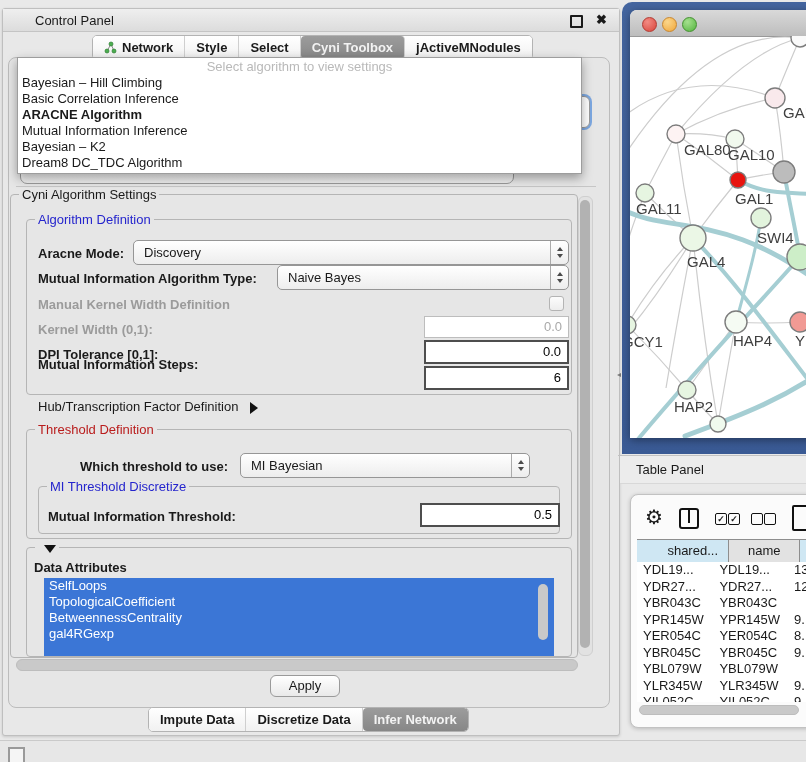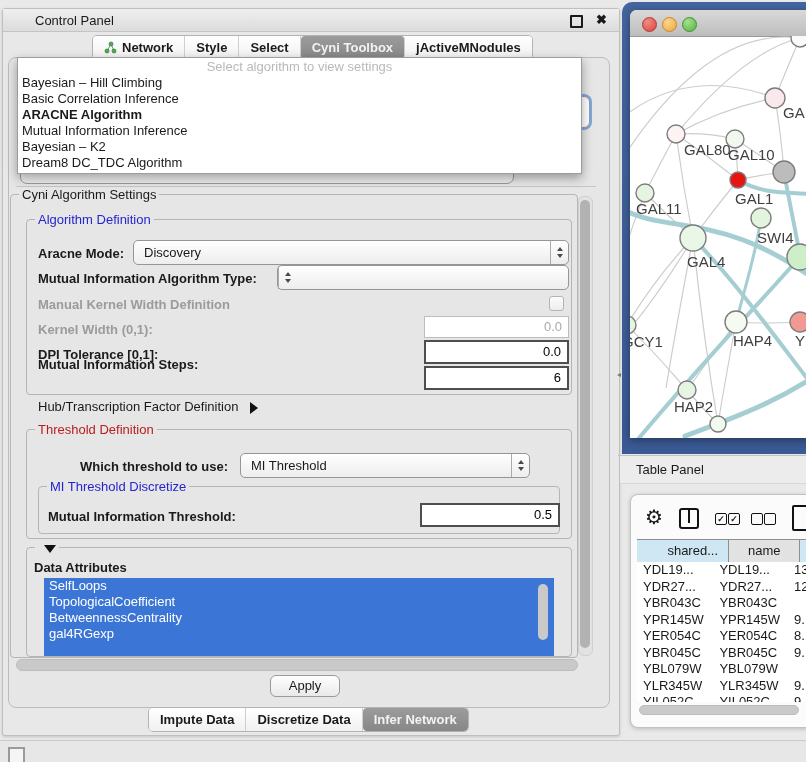--- a/index.html
+++ b/index.html
@@ -189,20 +189,21 @@
   <div class="abs combo" style="left:133px;top:240px;width:434px;height:23px;">
     <span class="combo-text">Discovery</span>
     <span class="stepper">
         <span class="tri-up"></span>
         <span class="tri-down"></span>
       </span>
   </div>
 
   <span class="abs lbl" style="left:38px;top:271px;">Mutual Information Algorithm Type:</span>
   <div class="abs combo" style="left:277px;top:265px;width:290px;height:23px;">
+    <span class="combo-text">Naive Bayes</span>
     <span class="stepper">
         <span class="tri-up"></span>
         <span class="tri-down"></span>
       </span>
   </div>
 
   <span class="abs lbl dis" style="left:38px;top:297px;">Manual Kernel Width Definition</span>
   <div class="abs checkbox" style="left:549px;top:296px;"></div>
 
   <span class="abs lbl dis" style="left:38px;top:322px;">Kernel Width (0,1):</span>
@@ -218,21 +219,21 @@
     <span>Hub/Transcription Factor Definition</span>
     <span class="arrow-right"></span>
   </span>
 
   <div class="abs group" style="left:26px;top:429px;width:544px;height:108px;">
     <span class="gtitle t-green">Threshold Definition</span>
   </div>
 
   <span class="abs lbl" style="left:80px;top:459px;">Which threshold to use:</span>
   <div class="abs combo" style="left:240px;top:453px;width:288px;height:23px;">
-    <span class="combo-text">MI Threshold</span>
+    <span class="combo-text">MI Bayesian</span>
     <span class="stepper">
         <span class="tri-up"></span>
         <span class="tri-down"></span>
       </span>
   </div>
 
   <div class="abs group" style="left:38px;top:486px;width:520px;height:46px;">
     <span class="gtitle t-blue">MI Threshold Discretize</span>
   </div>
   <span class="abs lbl" style="left:48px;top:509px;">Mutual Information Threshold:</span>

